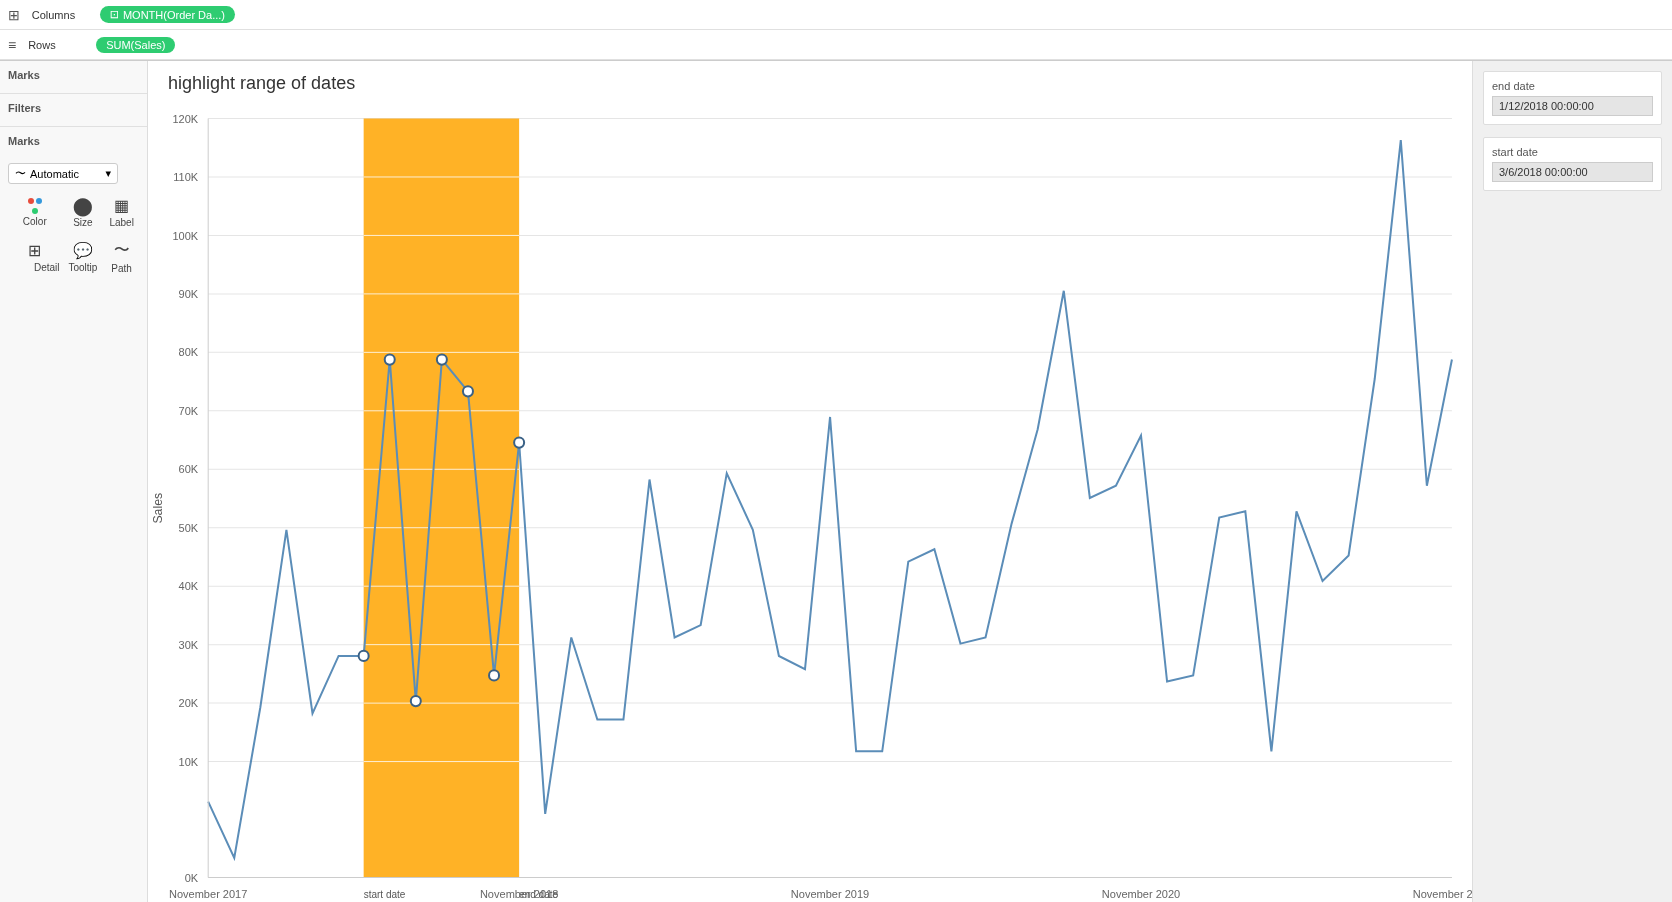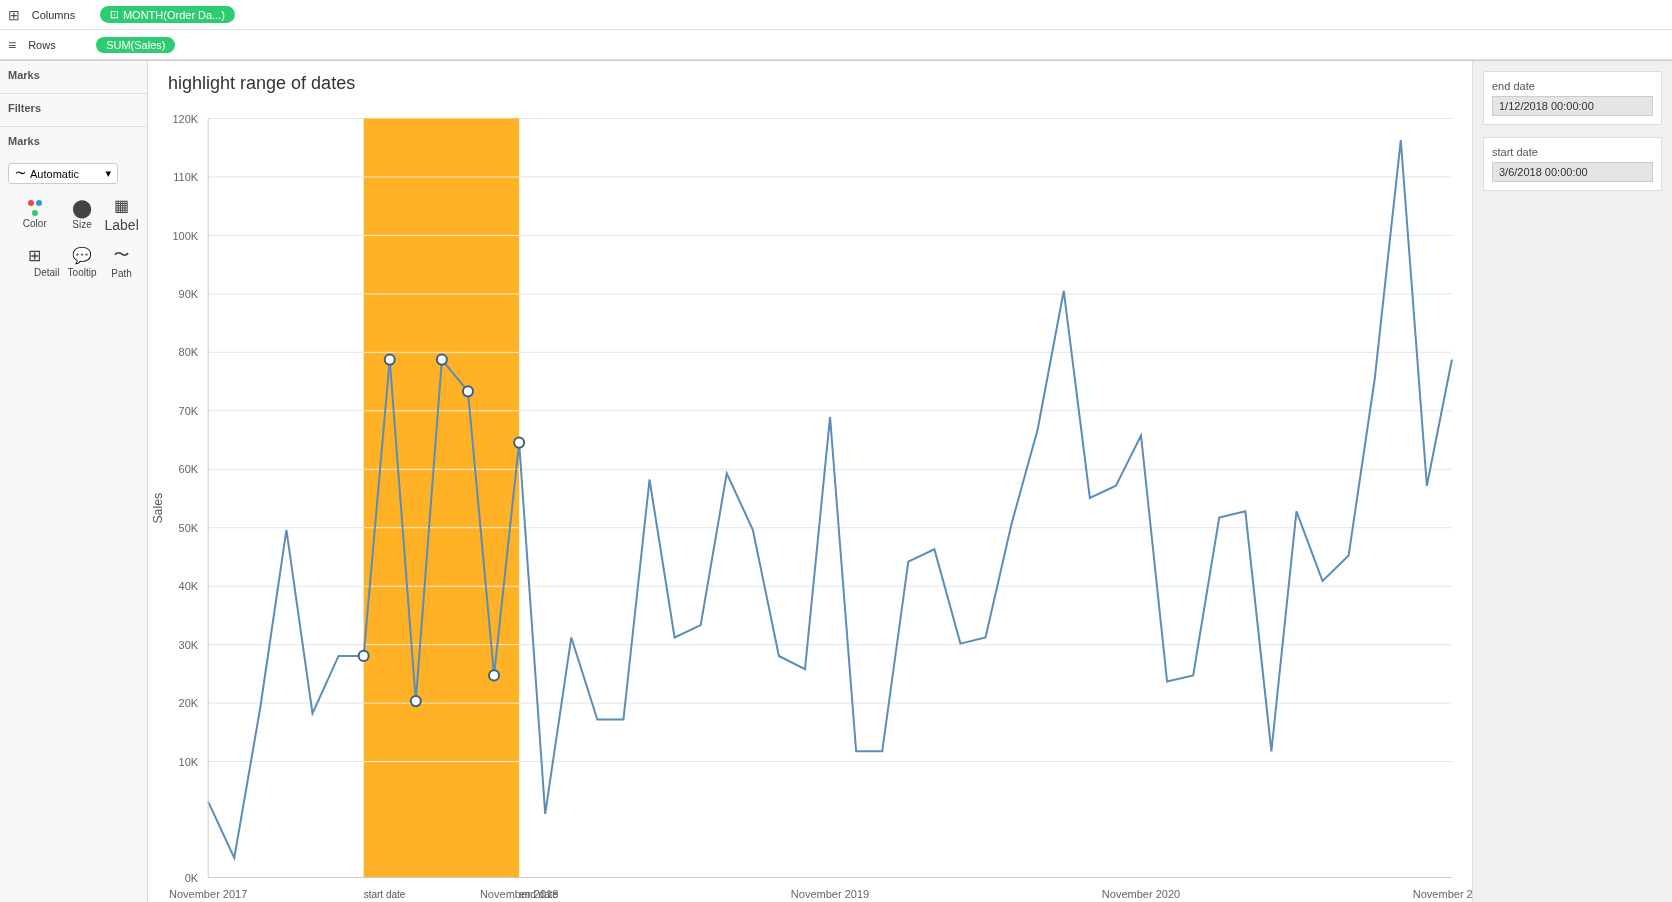--- a/index.html
+++ b/index.html
@@ -91,21 +91,21 @@
           <span style="font-size:10px; color:#444;">Color</span>
         </div>
 
         <div class="mark-btn">
           <span style="font-size:18px; line-height:1;">⬤</span>
           <span style="font-size:10px; color:#444;">Size</span>
         </div>
 
         <div class="mark-btn">
           <span style="font-size:16px;">▦</span>
-          <span style="font-size:14px; color:#444;">Label</span>
+          <span style="font-size:10px; color:#444;">Label</span>
         </div>
 
         <div class="mark-btn">
           <span style="font-size:16px;">⊞</span>
           <span style="font-size:10px; color:#444;padding-left:24px;">Detail</span>
         </div>
 
         <div class="mark-btn">
           <span style="font-size:16px;">💬</span>
           <span style="font-size:10px; color:#444;">Tooltip</span>

